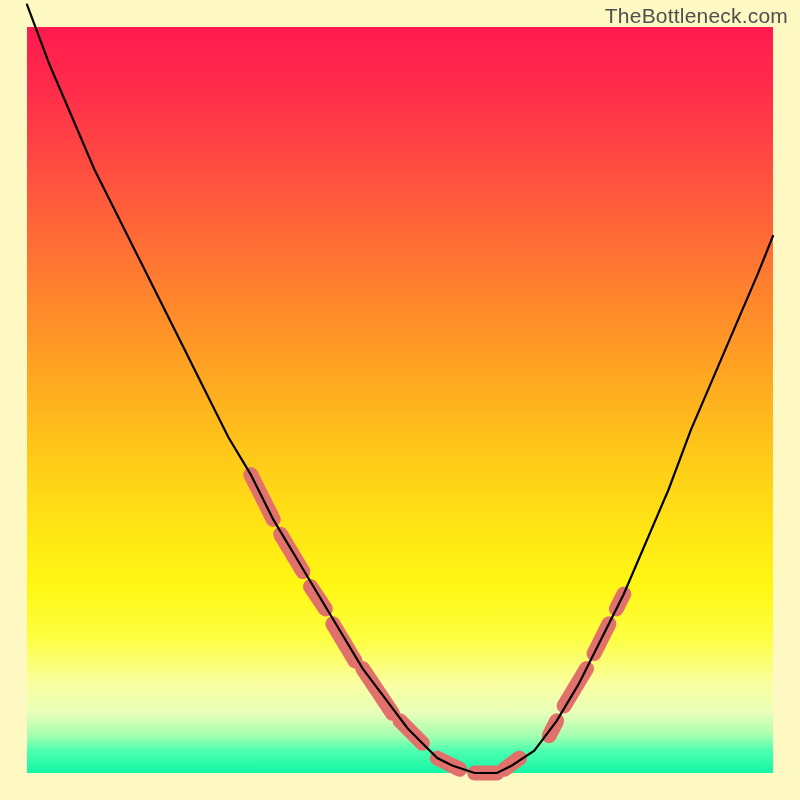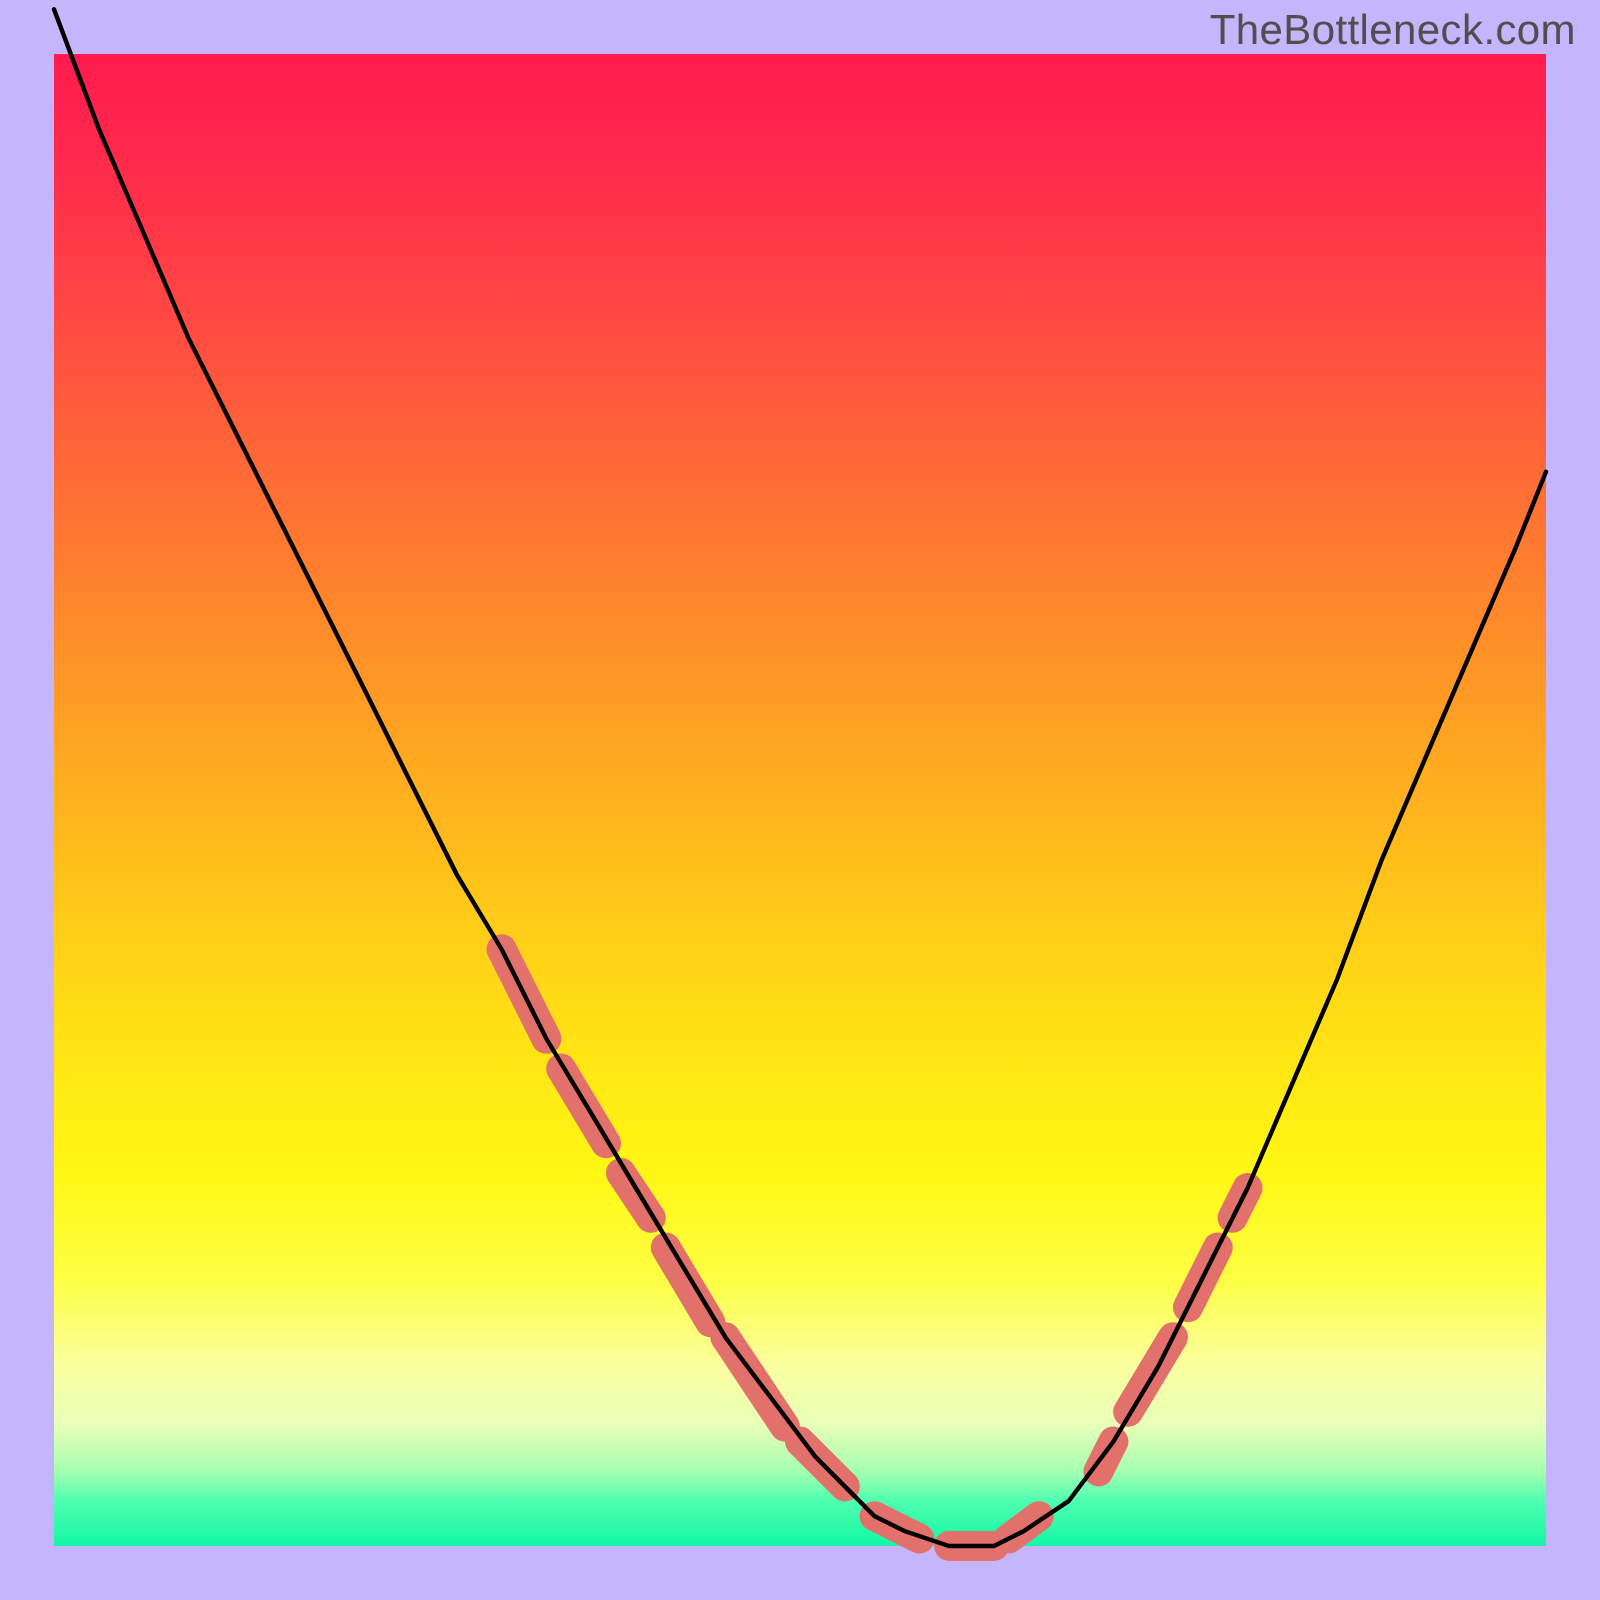--- a/index.html
+++ b/index.html
@@ -8,21 +8,21 @@
     width: 800px;
     height: 800px;
     overflow: hidden;
     background: #000;
     font-family: Arial, Helvetica, sans-serif;
   }
   .frame {
     position: relative;
     width: 800px;
     height: 800px;
-    background: #c4b5fd;
+    background: #fef9c3;
   }
   .plot {
     position: absolute;
     left: 27px;
     top: 27px;
     width: 746px;
     height: 746px;
     background: linear-gradient(to bottom,
       #ff1a4f 0%,
       #ff2e4a 9%,

